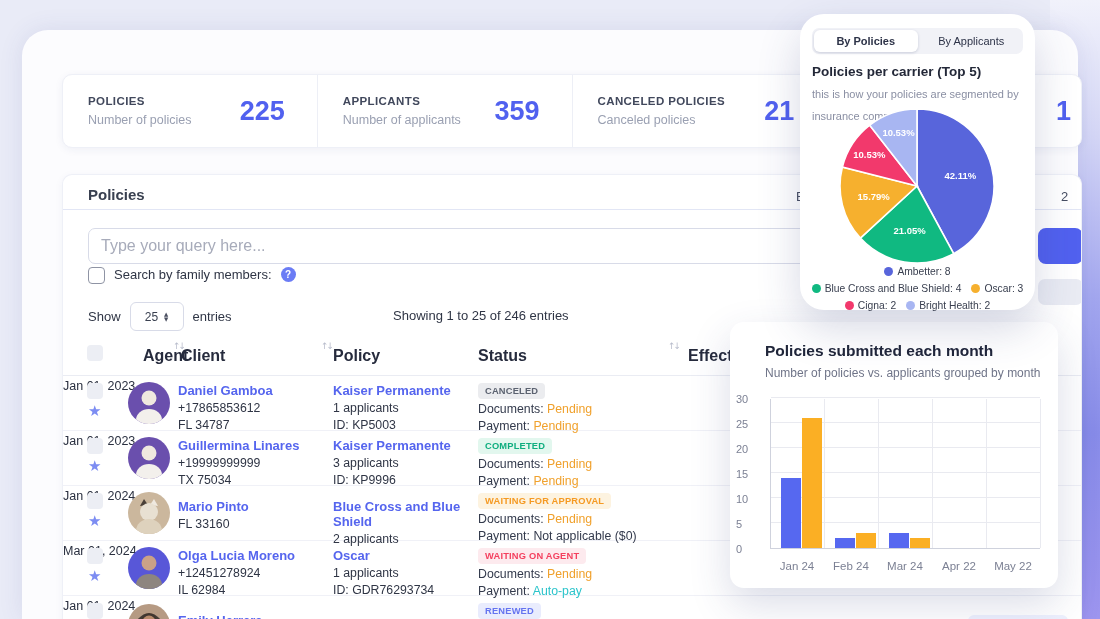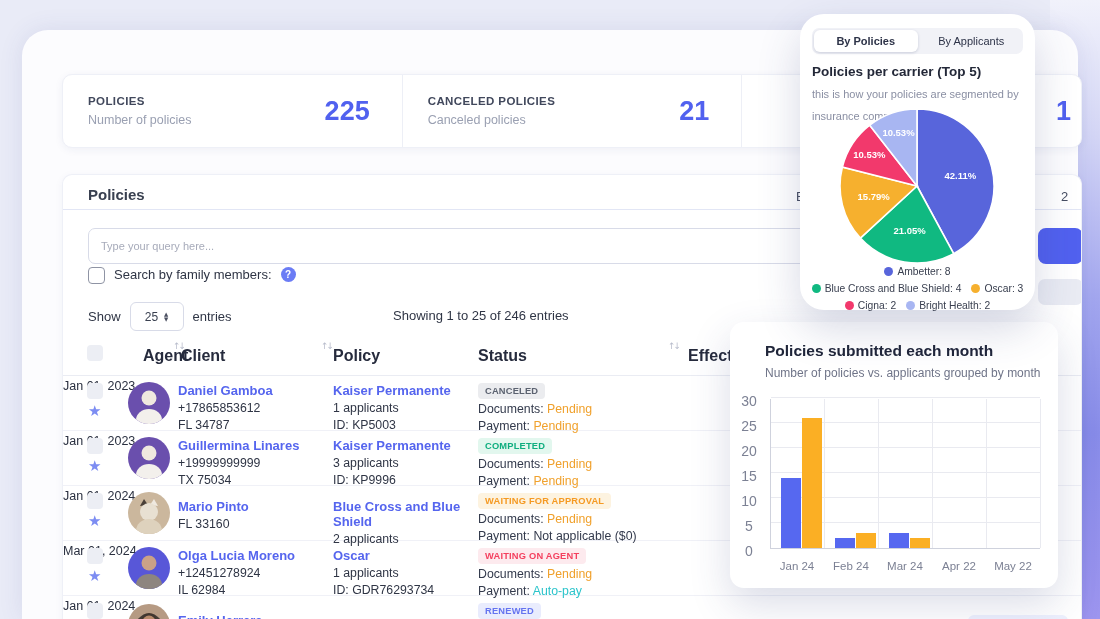--- a/index.html
+++ b/index.html
@@ -25,21 +25,21 @@
 
   
   .panel { position:absolute; left:40px; top:144px; width:1020px; height:475px; background:#fff;
     border:1px solid #eef0f7; border-bottom:none; border-radius:10px 10px 0 0;
     box-shadow:0 2px 8px rgba(40,50,120,.05); overflow:hidden; }
   .panel-title { position:absolute; left:25px; top:11px; font-size:15px; font-weight:600; color:#394050; }
   .filter-frag { position:absolute; top:14px; font-size:13px; color:#474e62; }
   .panel-divider { position:absolute; left:0; top:34px; width:100%; border-bottom:1px solid #e2e6f5; }
 
   .search-input { position:absolute; left:25px; top:53px; width:940px; height:36px; border:1px solid #d8dbe8;
-    border-radius:7px; font-size:11px; color:#3a4050; padding:0 12px; outline:none; font-family:inherit; }
+    border-radius:7px; font-size:16px; color:#3a4050; padding:0 12px; outline:none; font-family:inherit; }
   .search-input::placeholder { color:#a7abba; }
   .btn-primary-partial { position:absolute; left:975px; top:53px; width:45px; height:36px; background:#5161ef; border:none; border-radius:8px; }
   .btn-gray-partial { position:absolute; left:975px; top:104px; width:45px; height:26px; background:#e9ebf3; border:none; border-radius:7px; }
 
   .family-row { position:absolute; left:25px; top:92px; display:flex; align-items:flex-start; gap:9px; }
   .cb { width:17px; height:17px; border:1.5px solid #8f94a4; border-radius:4px; background:#fff; }
   .family-label { font-size:13px; color:#2f3545; }
   .help-icon { width:15px; height:15px; border-radius:50%; background:#6b7cf5; color:#fff; font-size:10px; font-weight:700;
     display:flex; align-items:center; justify-content:center; }
 
@@ -97,36 +97,43 @@
   
   .bar-card { position:absolute; left:730px; top:322px; width:328px; height:266px; background:#fff; border-radius:14px;
     box-shadow:0 16px 40px rgba(50,60,120,.18); z-index:9; }
   .bar-title { position:absolute; left:35px; top:20px; font-size:15.5px; font-weight:700; color:#20263a; }
   .bar-sub { position:absolute; left:35px; top:44px; font-size:12px; color:#6f7488; }
   .bar-plot { position:absolute; left:40px; top:77px; width:270px; height:150px;
     border-left:1px solid #cfd2dd; border-bottom:1px solid #cfd2dd; }
   .gridline-h { position:absolute; left:0; width:100%; height:1px; background:#e9eaf0; }
   .gridline-v { position:absolute; top:0; width:1px; height:100%; background:#e9eaf0; }
   .bar { position:absolute; }
-  .ytick { position:absolute; width:26px; text-align:center; font-size:14px; color:#7c8194; }
+  .ytick { position:absolute; width:26px; text-align:left; font-size:11px; color:#7c8194; }
   .xtick { position:absolute; width:54px; text-align:center; font-size:11.5px; color:#7c8194; top:238px; }
 </style>
 </head>
 <body>
 
 <div class="right-band"></div>
 <div class="main-container">
 
   <div class="stats-card">
     <div class="stat">
       <div>
         <div class="stat-label">POLICIES</div>
         <div class="stat-sub">Number of policies</div>
       </div>
       <div class="stat-value">225</div>
+    </div>
+    <div class="stat">
+      <div>
+        <div class="stat-label">APPLICANTS</div>
+        <div class="stat-sub">Number of applicants</div>
+      </div>
+      <div class="stat-value">359</div>
     </div>
     <div class="stat">
       <div>
         <div class="stat-label">CANCELED POLICIES</div>
         <div class="stat-sub">Canceled policies</div>
       </div>
       <div class="stat-value">21</div>
     </div>
     <div class="stat">
       <div class="stat-value peek">1</div>

